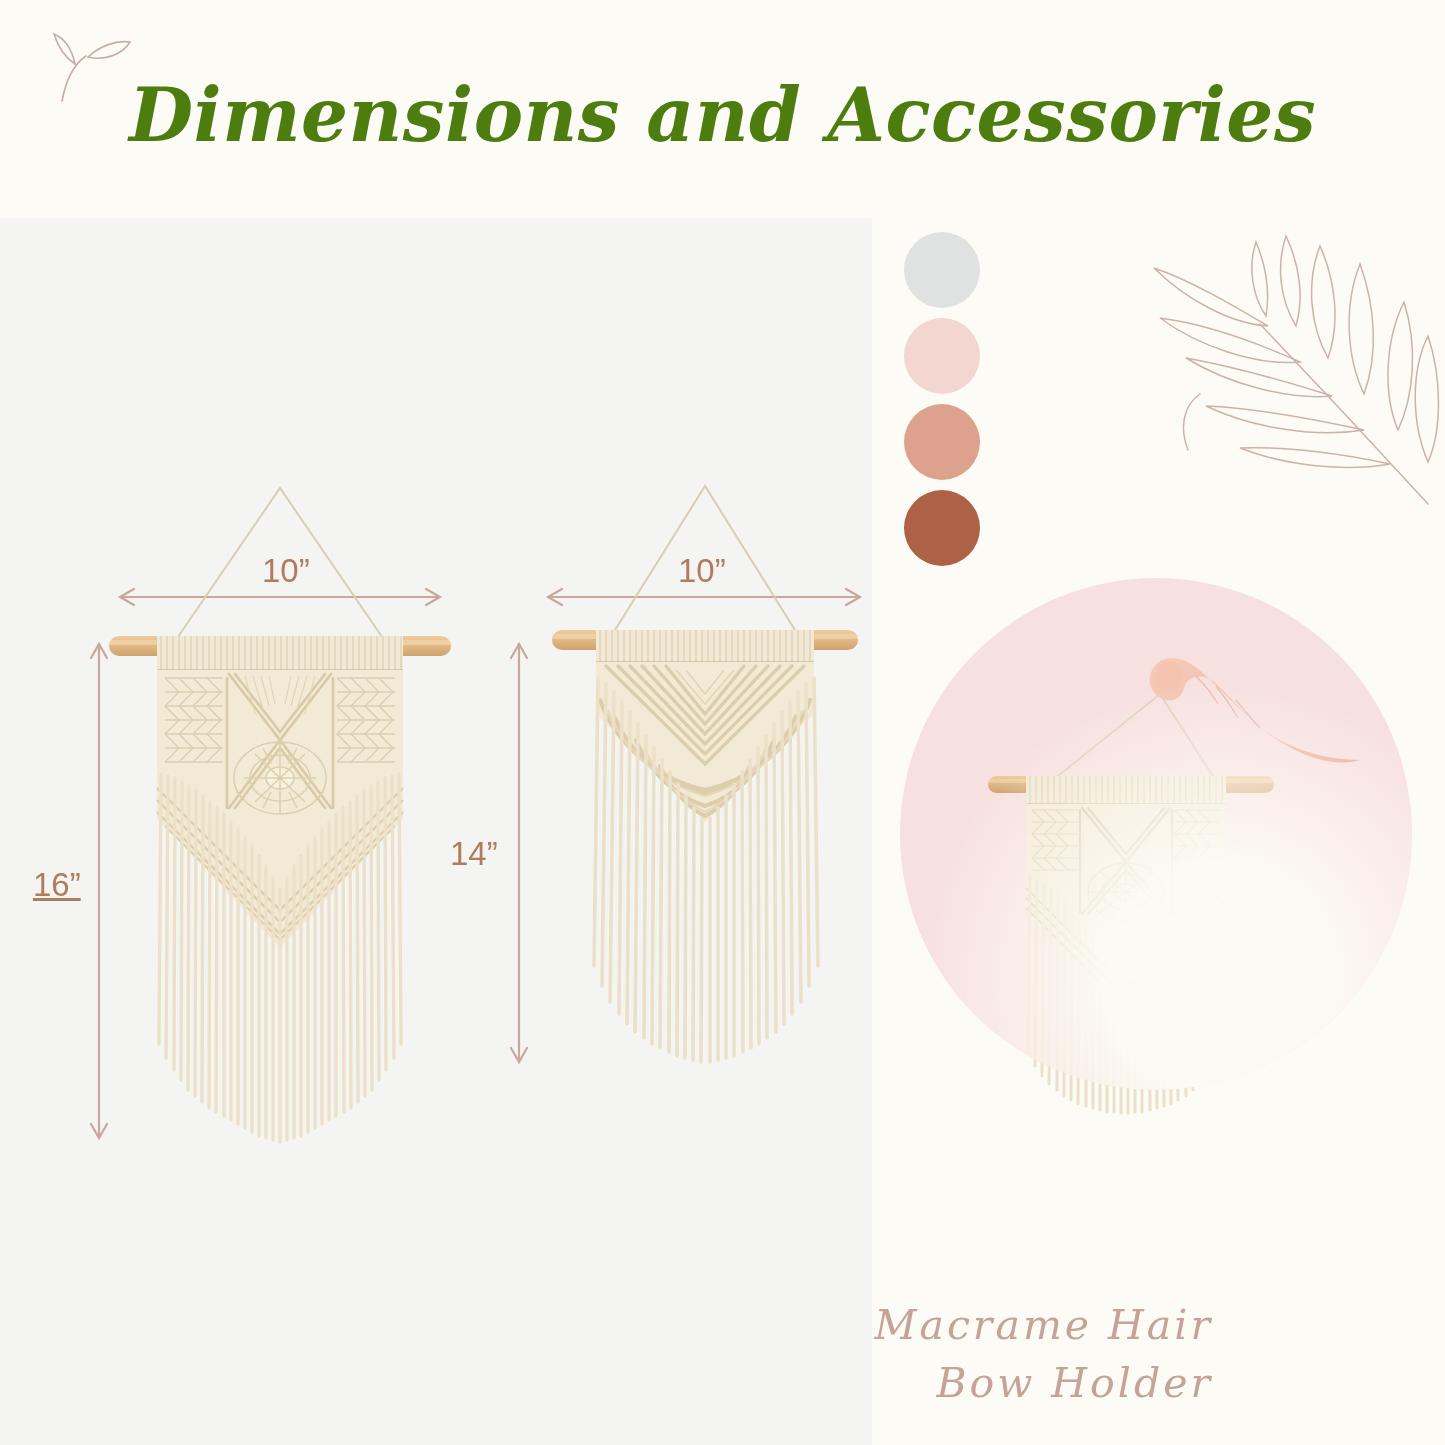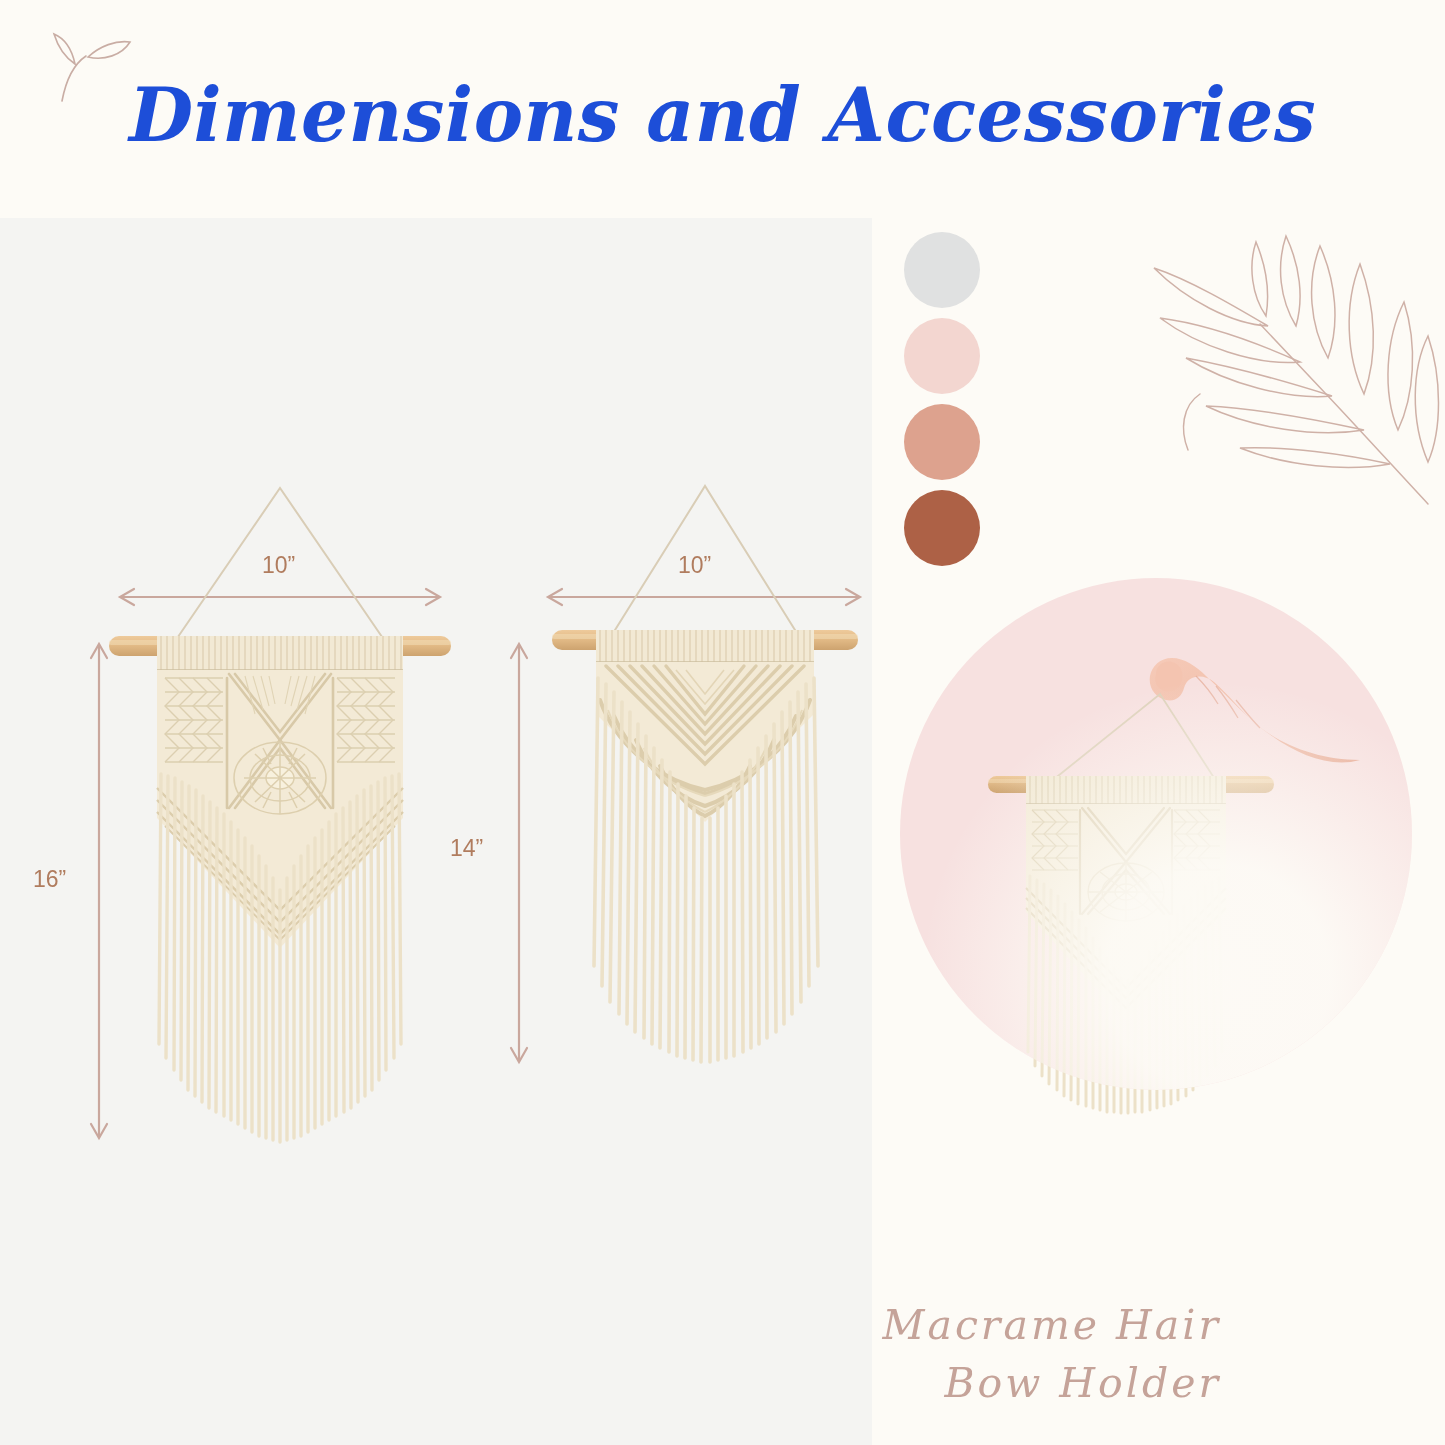--- a/index.html
+++ b/index.html
@@ -23,51 +23,51 @@
   }
   .pink-circle-fade{
     position:absolute;left:900px;top:578px;width:512px;height:512px;
     border-radius:50%;
     background:radial-gradient(circle at 62% 78%, rgba(253,251,246,.97) 0%, rgba(253,251,246,.93) 22%, rgba(253,251,246,.0) 58%);
   }
 
   
   .title{
     position:absolute;left:0;top:72px;width:1445px;text-align:center;
-    color:#1d4ed8;
+    color:#4d7c0f;
     font-family:"DejaVu Serif", serif;
     font-style:italic;
     font-weight:700;
     font-size:74px;
     letter-spacing:.5px;
     white-space:nowrap;
   }
 
   
   .sprig{position:absolute;left:30px;top:14px;width:110px;height:95px;}
   .fern{position:absolute;left:1128px;top:208px;width:320px;height:300px;}
 
   
   .swatches{position:absolute;left:904px;top:232px;width:90px;}
   .swatch{width:76px;height:76px;border-radius:50%;margin-bottom:10px;}
 
   
   .dim-label{
-    position:absolute;color:#b07c5e;font-size:23px;
+    position:absolute;color:#b07c5e;font-size:33px;
     font-family:"Liberation Sans", sans-serif;white-space:nowrap;
   }
   .harrow{position:absolute;height:22px;}
   .varrow{position:absolute;width:22px;}
 
   
   .macrame{position:absolute;}
 
   
   .script-note{
-    position:absolute;right:224px;top:1296px;
+    position:absolute;right:232px;top:1296px;
     color:#c5a399;
     font-family:"DejaVu Serif", serif;
     font-style:italic;
     font-size:41px;
     line-height:1.42;
     text-align:right;
     letter-spacing:3px;
     white-space:pre;
   }
 </style>
@@ -124,21 +124,21 @@
   <div class="harrow" style="left:112px;top:586px;width:336px;">
     <svg width="336" height="22" viewBox="0 0 336 22">
       <g stroke="#c9a79d" stroke-width="2.2" fill="none" stroke-linecap="round">
         <line x1="10" y1="11" x2="326" y2="11"></line>
         <polyline points="22,3 8,11 22,19"></polyline>
         <polyline points="314,3 328,11 314,19"></polyline>
       </g>
     </svg>
   </div>
 
-  <div class="dim-label" style="left:33px;top:866px;">16”</div>
+  <div class="dim-label" style="left:33px;top:866px;text-decoration:underline;">16”</div>
   <div class="varrow" style="left:88px;top:636px;height:510px;">
     <svg width="22" height="510" viewBox="0 0 22 510">
       <g stroke="#c9a79d" stroke-width="2.2" fill="none" stroke-linecap="round">
         <line x1="11" y1="10" x2="11" y2="500"></line>
         <polyline points="3,22 11,8 19,22"></polyline>
         <polyline points="3,488 11,502 19,488"></polyline>
       </g>
     </svg>
   </div>
 

